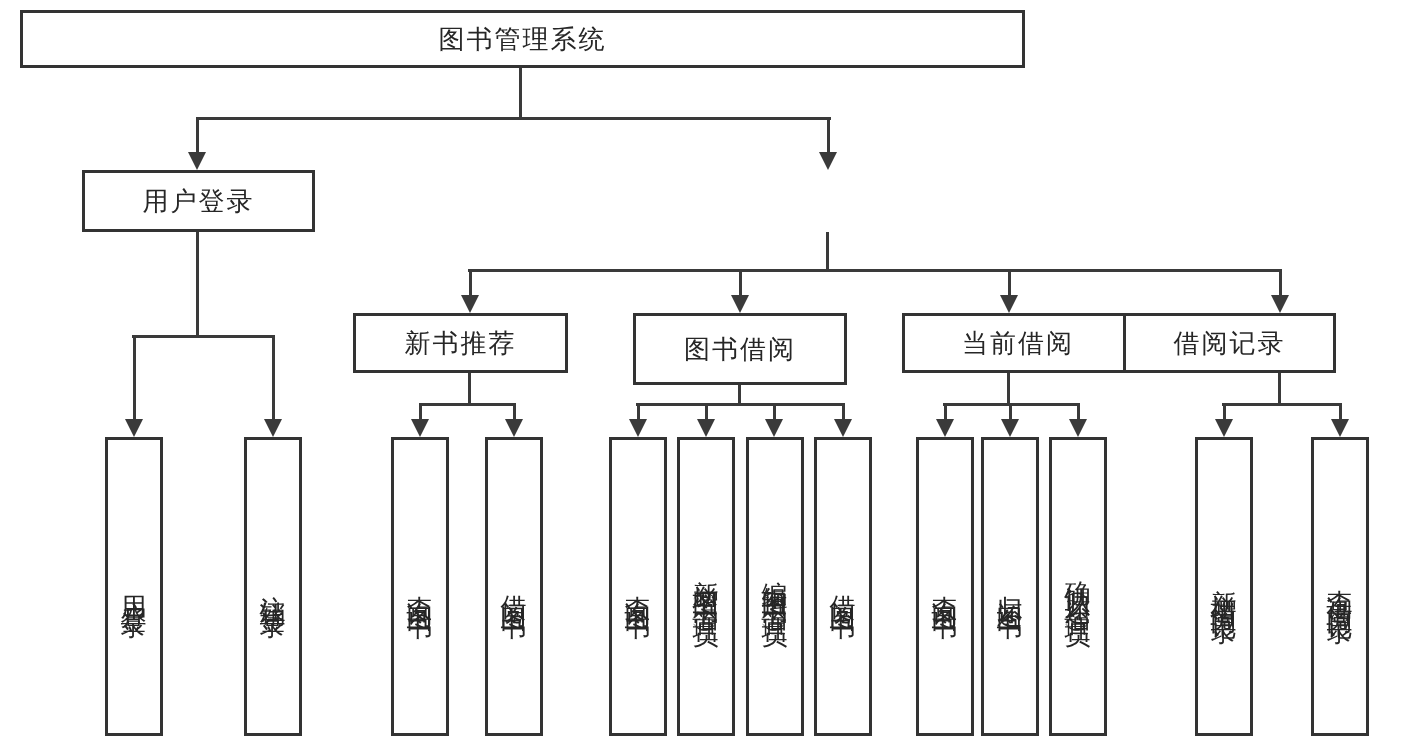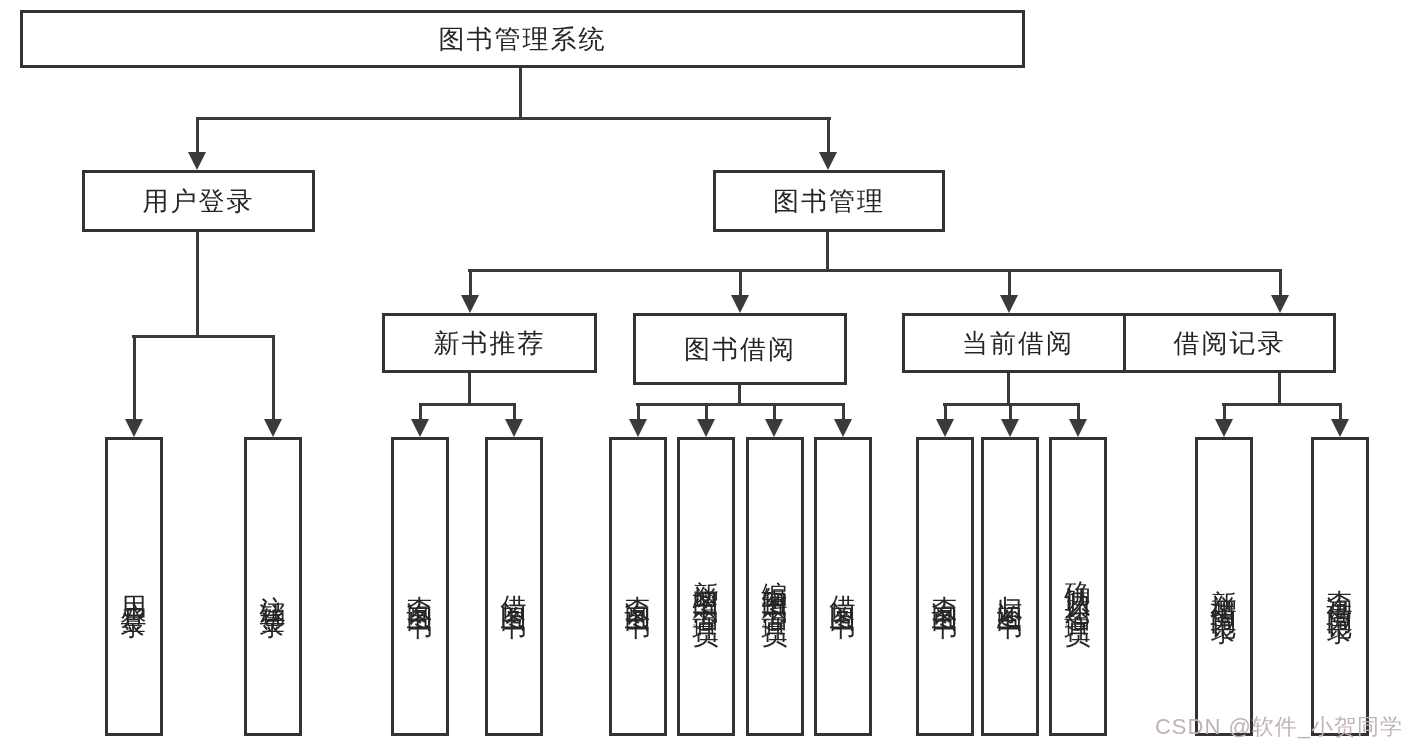--- a/index.html
+++ b/index.html
@@ -164,23 +164,22 @@
       <div class="head"></div>
     </div>
   <div class="arrow" style="left:1331px;top:403px;height:34px;">
       <div class="shaft"></div>
       <div class="head"></div>
     </div>
 
   <div class="hnode" style="left:20px;top:10px;width:1005px;height:58px;">图书管理系统</div>
 
   <div class="hnode" style="left:82px;top:170px;width:233px;height:62px;">用户登录</div>
-  <div class="hnode" style="left:713px;top:170px;width:232px;height:62px;">图书管理</div>
-
-  <div class="hnode" style="left:382px;top:313px;width:215px;height:60px;">新书推荐</div>
+
+  <div class="hnode" style="left:353px;top:313px;width:215px;height:60px;">新书推荐</div>
   <div class="hnode" style="left:633px;top:313px;width:214px;height:72px;">图书借阅</div>
   <div class="hnode" style="left:902px;top:313px;width:232px;height:60px;">当前借阅</div>
   <div class="hnode" style="left:1123px;top:313px;width:213px;height:60px;">借阅记录</div>
 
   <div class="leaf" style="left:105px;">
       <span>用户登录</span>
     </div>
   <div class="leaf" style="left:244px;">
       <span>注销登录</span>
     </div>
@@ -215,15 +214,14 @@
       <span>确认归还（管理员）</span>
     </div>
 
   <div class="leaf" style="left:1195px;">
       <span>新增借阅记录</span>
     </div>
   <div class="leaf" style="left:1311px;">
       <span>查询借阅记录</span>
     </div>
 
-  <div class="watermark">CSDN @软件_小贺同学</div>
 
 </div>
 
 </body></html>

